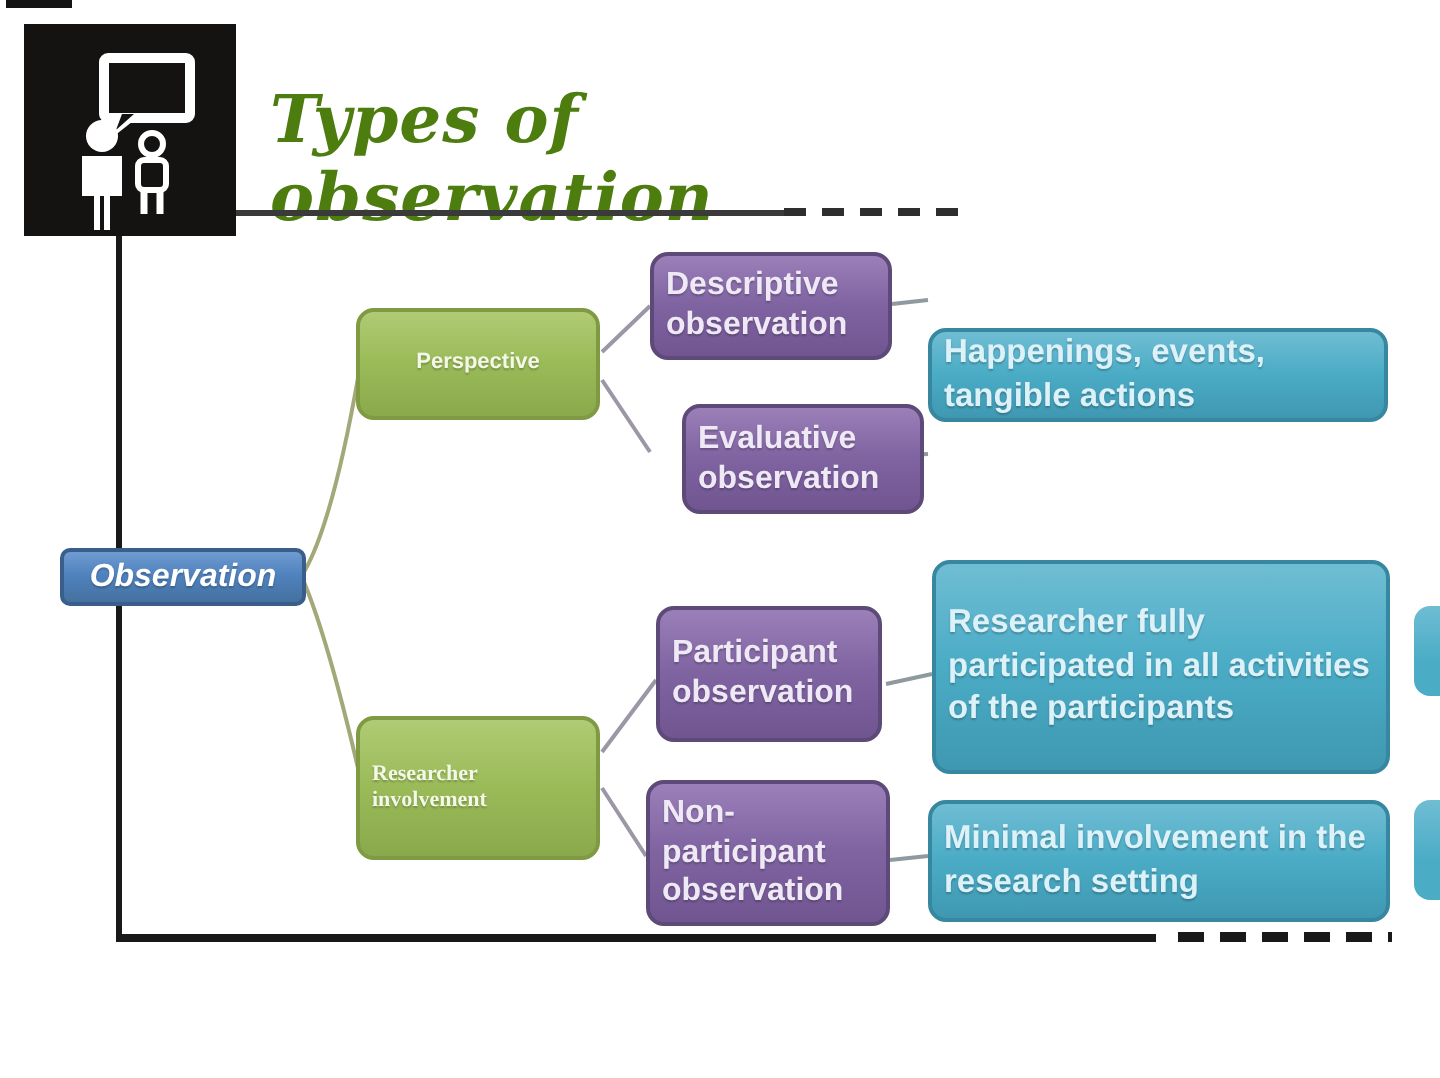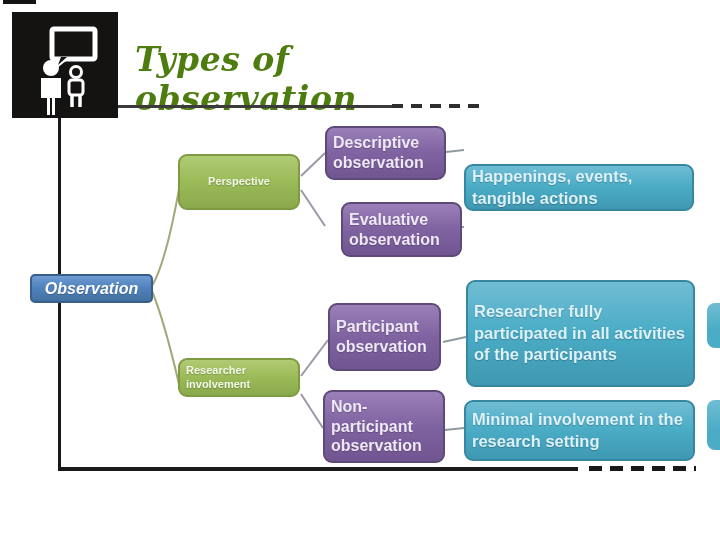--- a/index.html
+++ b/index.html
@@ -48,21 +48,21 @@
     background:linear-gradient(180deg,#6fbdd3 0%,#4bacc6 48%,#3f98b1 100%);
     border:2px solid #3787a0;font-size:16.5px;color:#ddf1f8;line-height:1.3;
   }
   .sliver{
     position:absolute;width:13px;
     background:linear-gradient(180deg,#6fbdd3,#4bacc6 60%);
     border-radius:8px 0 0 8px;
   }
   #node-observation{left:30px;top:274px;width:123px;height:29px;border-radius:5px;font-style:italic;}
   #node-perspective{left:178px;top:154px;width:122px;height:56px;}
-  #node-researcher{left:178px;top:358px;width:122px;height:39px;}
+  #node-researcher{left:178px;top:358px;width:122px;height:72px;font-family:Liberation Serif, serif;}
   #node-descriptive{left:325px;top:126px;width:121px;height:54px;}
   #node-evaluative{left:341px;top:202px;width:121px;height:55px;}
   #node-participant{left:328px;top:303px;width:113px;height:68px;}
   #node-nonparticipant{left:323px;top:390px;width:122px;height:73px;}
   #node-desc1{left:464px;top:124px;width:230px;height:47px;margin-top:40px;}
   #node-desc2{left:464px;top:200px;width:230px;height:57px;}
   #node-desc3{left:466px;top:280px;width:229px;height:107px;}
   #node-desc4{left:464px;top:400px;width:231px;height:61px;}
   #sliver1{left:707px;top:303px;height:45px;}
   #sliver2{left:707px;top:400px;height:50px;}

